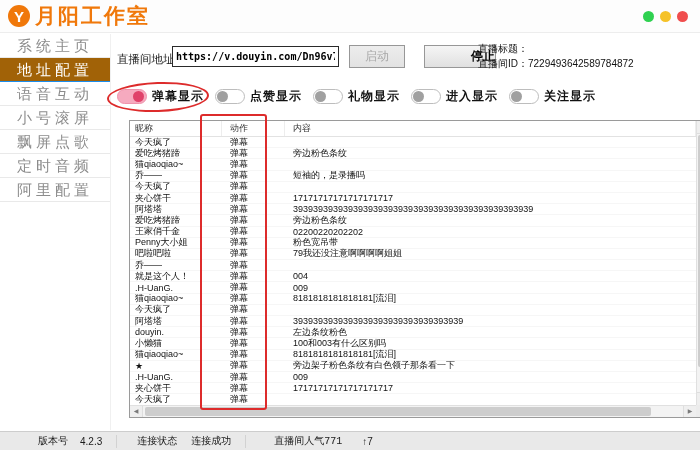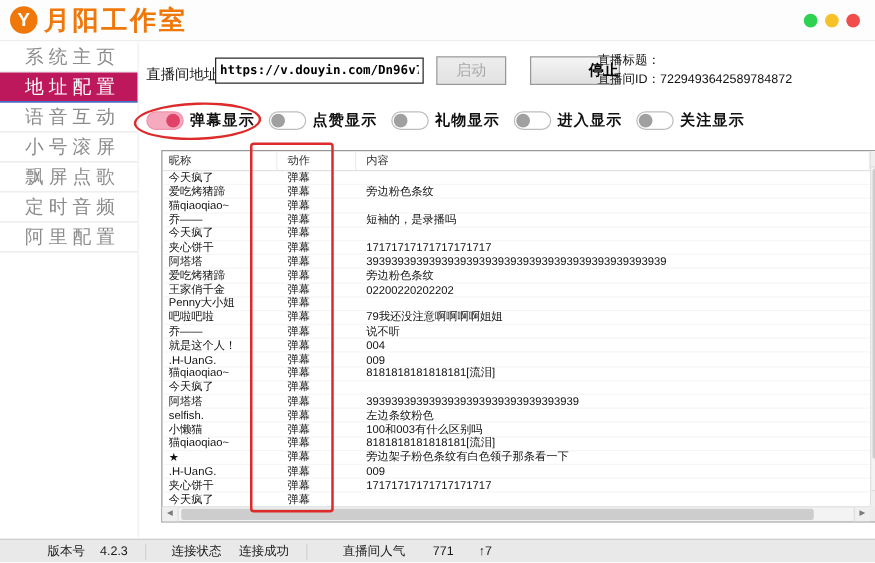--- a/index.html
+++ b/index.html
@@ -12,24 +12,24 @@
   .titlebar { position:absolute; top:0; left:0; width:700px; height:33px;
     background:#fdfdfd; border-bottom:1px solid #ededed; display:flex; align-items:center; }
   .logo-circle { width:22px; height:22px; border-radius:50%; background:#f0780a;
     color:#fff; font-weight:bold; font-size:15px; display:flex; align-items:center;
     justify-content:center; margin-left:8px; }
   .app-title { color:#f0780a; font-weight:bold; font-size:21px; margin-left:5px; letter-spacing:2px; }
   .lights { position:absolute; right:12px; top:11px; display:flex; gap:6px; }
   .light { width:11px; height:11px; border-radius:50%; }
   
   .sidebar { position:absolute; top:34px; left:0; width:111px; border-right:1px solid #f0f0f0; height:396px; }
-  .side-item { height:24px; line-height:24px; text-align:left; cursor:default;
+  .side-item { height:24px; line-height:24px; text-align:center; cursor:default;
     font-family:"Liberation Serif", serif; font-size:15px; color:#8c8c8c;
-    letter-spacing:4px; padding-left:20px; border-bottom:1px solid #e9e9e9; }
-  .side-item.active { background:#be185d; color:#fff; border-bottom-color:#1b8ceb; }
+    letter-spacing:4px; padding-left:0; border-bottom:1px solid #e9e9e9; }
+  .side-item.active { background:#a16207; color:#fff; border-bottom-color:#1b8ceb; }
   
   .addr-label { position:absolute; left:117px; top:52px; font-size:11.5px; color:#1a1a1a; }
   .addr-input { position:absolute; left:172px; top:46px; width:167px; height:21px;
     border:1px solid #2a2a2a; font-family:"DejaVu Sans Mono", monospace;
     font-weight:bold; font-size:10px; padding:0 3px; background:#fff; }
   .btn { position:absolute; top:45px; height:23px; border:1px solid #979797;
     background:linear-gradient(#f5f5f5,#e0e0e0); font-size:12px; text-align:center;
     font-family:"Liberation Sans", sans-serif; }
   .btn-start { left:349px; width:56px; color:#a8a8a8; background:linear-gradient(#ededed,#e2e2e2); }
   .btn-stop  { left:424px; width:72px; color:#000; font-weight:bold;text-align:right; }
@@ -79,21 +79,21 @@
   .ann-ellipse { position:absolute; left:107px; top:82px; width:102px; height:30px;
     border:2px solid #dd2b2b; border-radius:50%; transform:rotate(-2deg); pointer-events:none; }
   .ann-rect { position:absolute; left:200px; top:114px; width:67px; height:296px;
     border:2px solid #dd2b2b; border-radius:3px; pointer-events:none; }
   
   .statusbar { position:absolute; left:0; bottom:0; width:700px; height:19px;
     background:#e9e9e9; border-top:1px solid #cdcdcd; display:flex; align-items:center;
     font-size:10px; color:#1a1a1a; }
   .sv-label { margin-left:38px; } .sv-value { margin-left:12px; }
   .sc-label { margin-left:20px; } .sc-value { margin-left:14px; }
-  .sp-label { margin-left:28px; } .sp-value { margin-left:22px; } .sp-trend { margin-left:20px; }
+  .sp-label { margin-left:28px; } .sp-value { margin-left:0;font-family:Liberation Mono, monospace; } .sp-trend { margin-left:20px; }
   .sb-sep { width:1px; height:13px; background:#d2d2d2; margin-left:14px; }
 </style>
 </head>
 <body>
 
 <div class="titlebar">
   <span class="logo-circle">Y</span>
   <span class="app-title">月阳工作室</span>
   <div class="lights">
     <span class="light" style="background: rgb(47, 209, 80);"></span>
@@ -202,30 +202,30 @@
         <span class="c3">旁边粉色条纹</span>
       </div>
       <div class="trow">
         <span class="c1">王家俏千金</span>
         <span class="c2">弹幕</span>
         <span class="c3">02200220202202</span>
       </div>
       <div class="trow">
         <span class="c1">Penny大小姐</span>
         <span class="c2">弹幕</span>
+        <span class="c3">粉色宽吊带</span>
       </div>
       <div class="trow">
         <span class="c1">吧啦吧啦</span>
         <span class="c2">弹幕</span>
         <span class="c3">79我还没注意啊啊啊啊姐姐</span>
       </div>
       <div class="trow">
         <span class="c1">乔——</span>
         <span class="c2">弹幕</span>
-        <span class="c3">说不听</span>
       </div>
       <div class="trow">
         <span class="c1">就是这个人！</span>
         <span class="c2">弹幕</span>
         <span class="c3">004</span>
       </div>
       <div class="trow">
         <span class="c1">.H-UanG.</span>
         <span class="c2">弹幕</span>
         <span class="c3">009</span>
@@ -239,21 +239,21 @@
         <span class="c1">今天疯了</span>
         <span class="c2">弹幕</span>
         <span class="c3"></span>
       </div>
       <div class="trow">
         <span class="c1">阿塔塔</span>
         <span class="c2">弹幕</span>
         <span class="c3">3939393939393939393939393939393939</span>
       </div>
       <div class="trow">
-        <span class="c1">selfish.</span>
+        <span class="c1">douyin.</span>
         <span class="c2">弹幕</span>
         <span class="c3">左边条纹粉色</span>
       </div>
       <div class="trow">
         <span class="c1">小懒猫</span>
         <span class="c2">弹幕</span>
         <span class="c3">100和003有什么区别吗</span>
       </div>
       <div class="trow">
         <span class="c1">猫qiaoqiao~</span>

